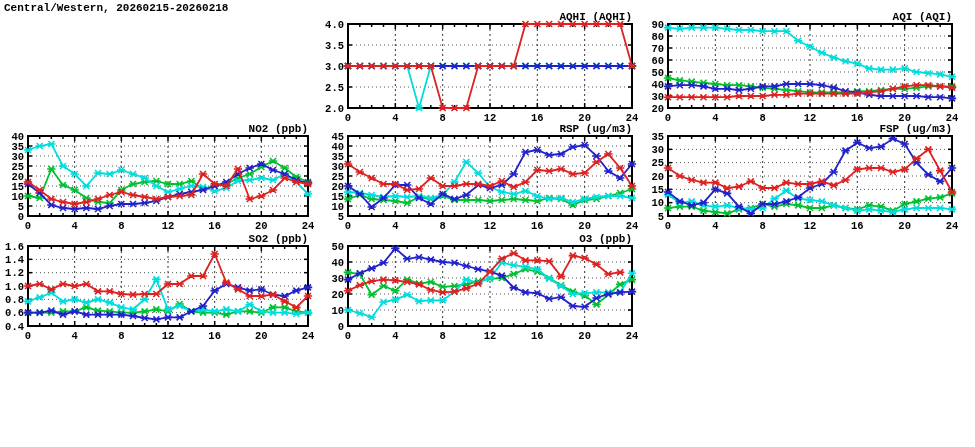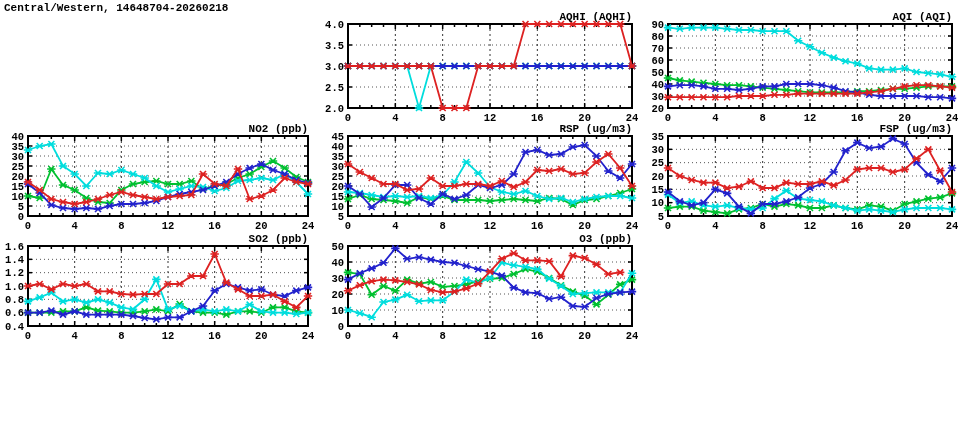--- a/index.html
+++ b/index.html
@@ -16,21 +16,21 @@
   .chart text {
     font-family:"Liberation Mono","DejaVu Sans Mono",monospace;
     font-weight:bold; fill:#000;
   }
   .tick-label { font-size:10.5px; }
   .chart-title { font-size:11px; }
 </style>
 </head>
 <body>
 
-<div class="main-title">Central/Western, 14648704-20260218</div>
+<div class="main-title">Central/Western, 20260215-20260218</div>
 
 <div class="chart" style="left:322px; top:8px;">
     <svg width="322" height="116">
       <text class="tick-label" x="22" y="103.5" text-anchor="end">2.0</text>
       <line x1="26" y1="79" x2="310" y2="79" stroke="#555555" stroke-width="1" stroke-dasharray="1,3"></line>
       <line x1="26" y1="79" x2="30" y2="79" stroke="#000000" stroke-width="1.5"></line>
       <line x1="306" y1="79" x2="310" y2="79" stroke="#000000" stroke-width="1.5"></line>
       <text class="tick-label" x="22" y="82.5" text-anchor="end">2.5</text>
       <line x1="26" y1="58" x2="310" y2="58" stroke="#555555" stroke-width="1" stroke-dasharray="1,3"></line>
       <line x1="26" y1="58" x2="30" y2="58" stroke="#000000" stroke-width="1.5"></line>

